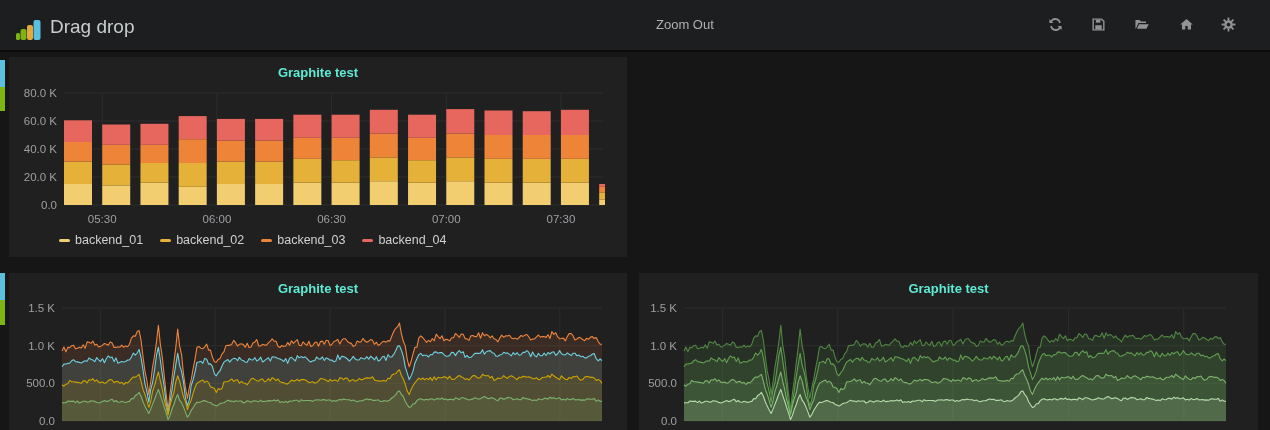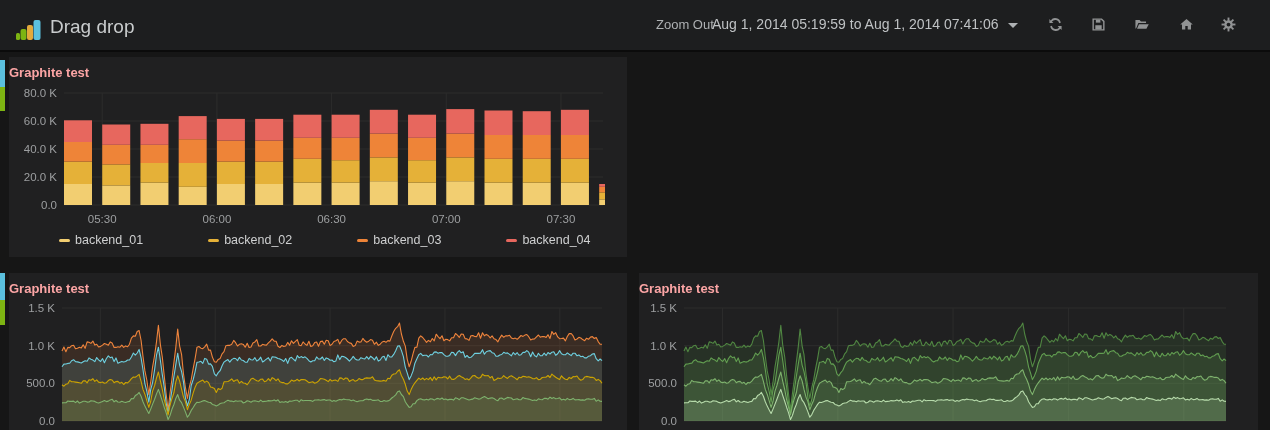--- a/index.html
+++ b/index.html
@@ -14,49 +14,45 @@
   .brand{position:absolute;left:16px;top:12px;height:28px;display:flex;align-items:flex-end;cursor:pointer;}
   .brand .title{font-size:19px;color:#c9cccd;margin-left:8px;line-height:26px;}
   .zoomout{position:absolute;left:656px;top:17px;font-size:13px;color:#aeb1b3;cursor:pointer;}
   .timepicker{position:absolute;left:712px;top:16px;font-size:14px;color:#bfc2c4;cursor:pointer;white-space:nowrap;}
   .caret{display:inline-block;width:0;height:0;margin-left:6px;margin-bottom:1px;
     border-left:5px solid transparent;border-right:5px solid transparent;border-top:5px solid #aeb1b3;}
   .navbtn{position:absolute;top:17px;width:16px;height:16px;cursor:pointer;background:none;border:none;padding:0;}
   
   .rowhandle{position:absolute;left:0;width:5px;cursor:pointer;}
   .panel{position:absolute;background:#202021;}
-  .panel-title{position:absolute;left:0;top:8px;width:100%;text-align:left;
-    font-size:13px;font-weight:bold;color:#fca5a5;cursor:pointer;}
+  .panel-title{position:absolute;left:0;top:8px;width:100%;text-align:center;
+    font-size:13px;font-weight:bold;color:#5eead4;cursor:pointer;}
   .panel svg{position:absolute;left:0;top:0;}
   svg text.tick{font-family:"Liberation Sans",sans-serif;font-size:11.5px;fill:#9d9fa1;}
-  .legend{position:absolute;left:50px;top:176px;display:flex;align-items:center;gap:48px;}
+  .legend{position:absolute;left:50px;top:176px;display:flex;align-items:center;}
   .legend .item{display:flex;align-items:center;margin-right:17px;cursor:pointer;}
   .legend .dash{display:inline-block;width:11px;height:3px;border-radius:2px;margin-right:5px;}
   .legend .lbl{font-size:12.5px;color:#cfd0d1;}
 </style>
 </head>
 <body>
 
 <div class="navbar">
   <div class="brand">
     <svg width="26" height="21" viewBox="0 0 26 21">
       <rect x="0" y="14" width="4" height="7" rx="1.5" fill="#7DB412"></rect>
       <rect x="4.5" y="10" width="6" height="11" rx="2" fill="#7DB412"></rect>
       <rect x="11" y="6" width="6" height="15" rx="2" fill="#E3A93C"></rect>
       <rect x="17.5" y="1" width="7" height="20" rx="2" fill="#5BC0DE"></rect>
     </svg>
     <span class="title">Drag drop</span>
   </div>
 
   <a class="zoomout">Zoom Out</a>
 
-  <a class="timepicker">
-    <span>Aug 1, 2014 05:19:59 to Aug 1, 2014 07:41:06</span>
-    <span class="caret"></span>
-  </a>
 
   <button class="navbtn" style="left:1047px">
     <svg width="15" height="15" viewBox="0 0 16 16">
       <path d="M13.6 6.2A6 6 0 0 0 2.9 3.6L1.5 2.2v4.2h4.2L4.2 4.9a4.4 4.4 0 0 1 7.8 1.7z" fill="#919394"></path>
       <path d="M2.4 9.8a6 6 0 0 0 10.7 2.6l1.4 1.4V9.6H10.3l1.5 1.5a4.4 4.4 0 0 1-7.8-1.7z" fill="#919394"></path>
     </svg>
   </button>
   <button class="navbtn" style="left:1090px">
     <svg width="15" height="15" viewBox="0 0 16 16">
       <path d="M2.3 2.3h9l2.4 2.4v9H2.3z" fill="none" stroke="#919394" stroke-width="1.5"></path>

